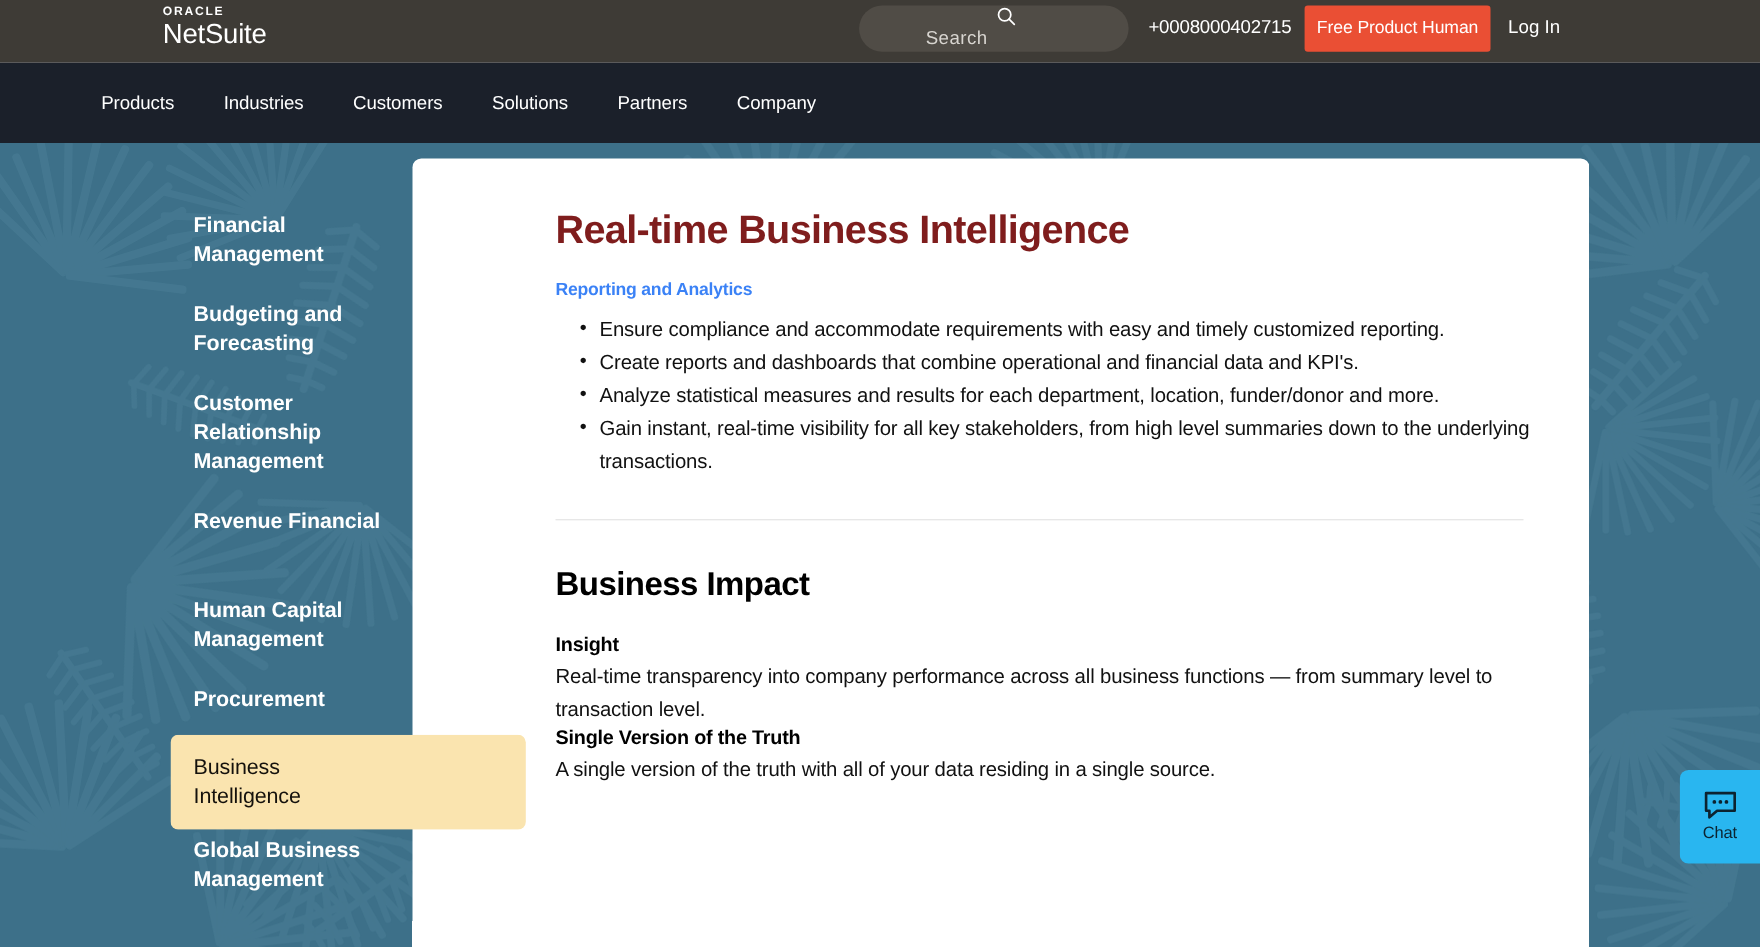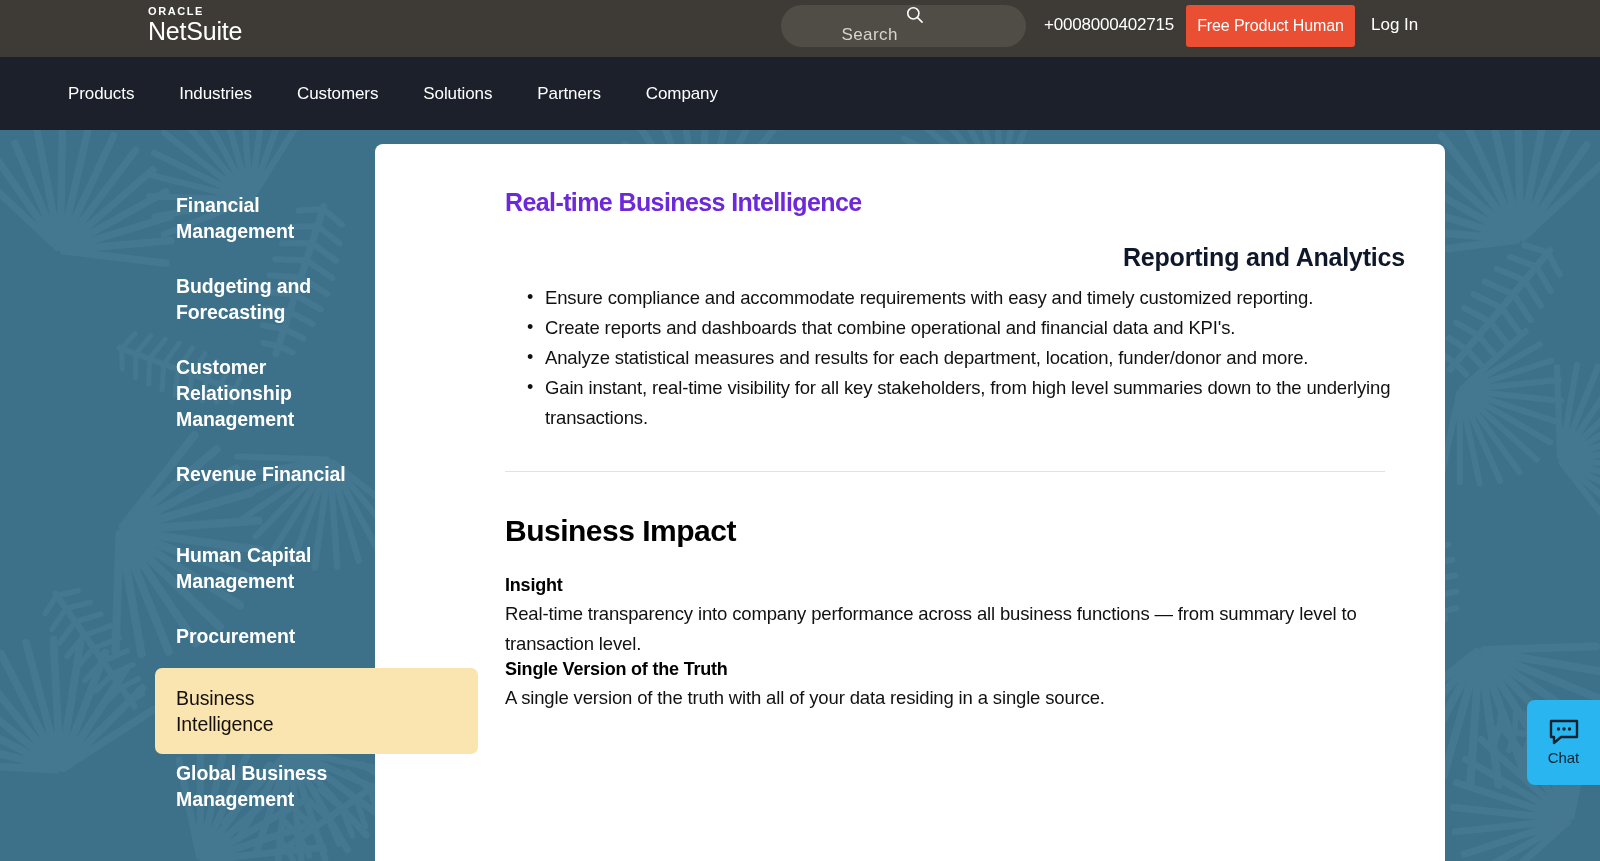--- a/index.html
+++ b/index.html
@@ -116,21 +116,21 @@
 
   
   .navbar {
     position: absolute;
     top: 57px; left: 0;
     width: 1600px;
     height: 73px;
     background: #1b202a;
     display: flex;
     align-items: center;
-    padding-left: 68px;
+    padding-left: 92px;
   }
   .nav-item {
     color: #ffffff;
     font-size: 17px;
     margin-right: 45px;
     cursor: pointer;
     white-space: nowrap;
     letter-spacing: -0.1px;
   }
   .nav-item:last-child { margin-right: 0; }
@@ -208,35 +208,34 @@
   }
 
   .content-inner {
     position: absolute;
     left: 130px;
     top: 45px;
     width: 900px;
   }
 
   h1.page-title {
-    font-size: 25px;
-    font-weight: 700;
-    color: #6d28d9;
+    font-size: 36px;
+    font-weight: 700;
+    color: #7f1d1d;
     letter-spacing: -0.6px;
     margin-bottom: 26px;
     line-height: 1.1;
   }
 
   h3.sub-head {
-    font-size: 25px;
-    font-weight: 700;
-    color: #0f172a;
+    font-size: 16px;
+    font-weight: 700;
+    color: #3b82f6;
     margin-bottom: 11px;
     letter-spacing: -0.2px;
-    text-align: right;
   }
 
   ul.bullets {
     list-style: none;
     margin: 0 0 0 0;
     padding: 0;
   }
   ul.bullets li {
     position: relative;
     padding-left: 40px;

